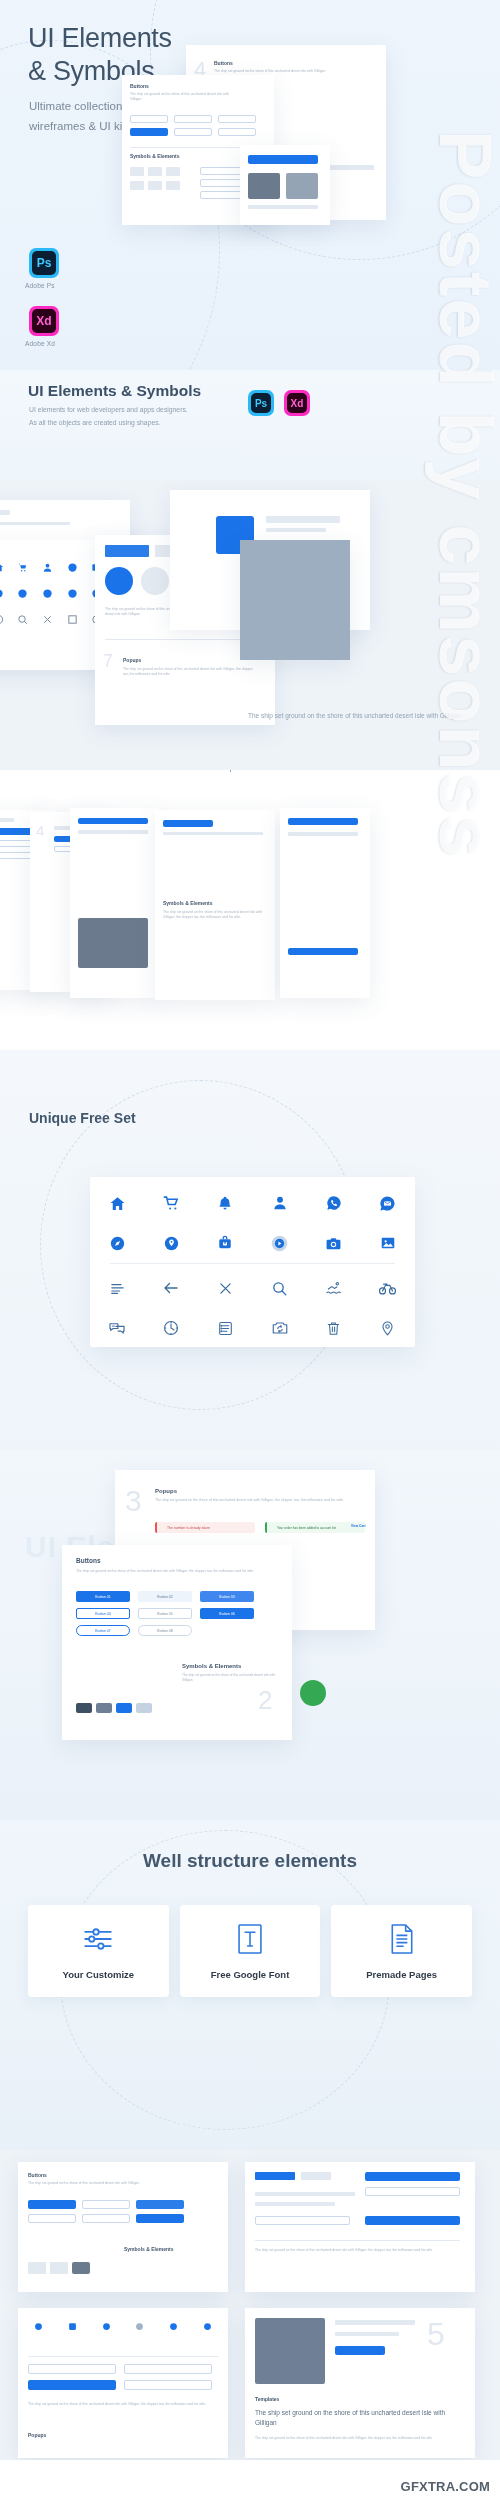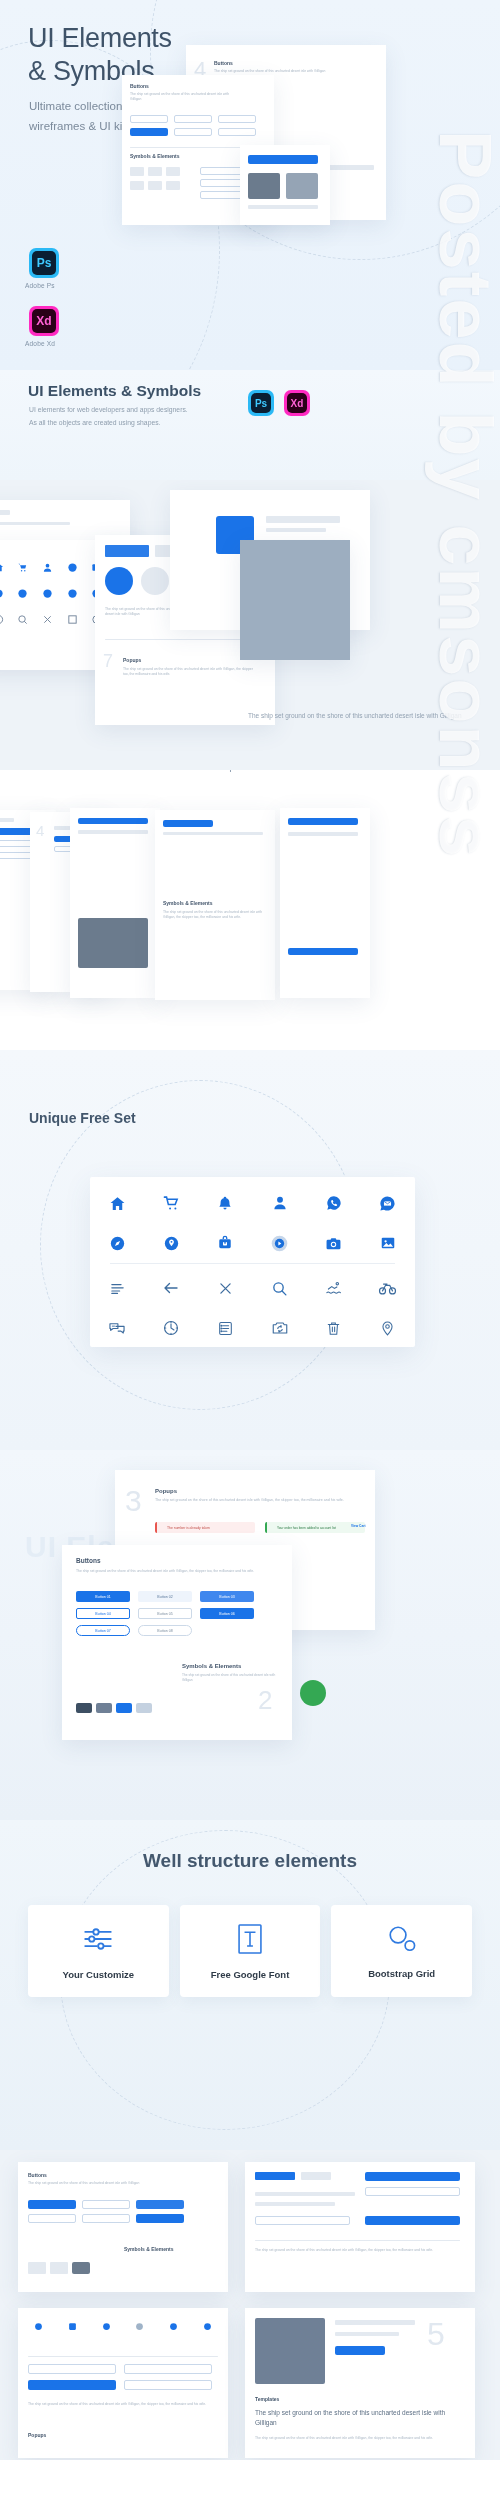--- a/index.html
+++ b/index.html
@@ -605,32 +605,33 @@
       <div class="card">
         <span>
           <svg width="30" height="34" viewBox="0 0 24 28" fill="none" stroke="#2f7ae0" stroke-width="1.3">
             <rect x="3" y="2.5" width="18" height="23" rx="0.6"></rect>
             <path d="M7.5 8.4h9M12 8.4v11.4M9.6 19.8h4.8"></path>
           </svg>
         </span>
         <span class="card-label">Free Google Font</span>
       </div>
 
-
-
-
       <div class="card">
         <span>
-          <svg width="34" height="32" viewBox="0 0 26 24" fill="none" stroke="#2f7ae0" stroke-width="1.3">
-            <circle cx="10" cy="9" r="6"></circle>
-              <circle cx="19" cy="17" r="3.6"></circle>
+          <svg width="30" height="34" viewBox="0 0 24 28" fill="none" stroke="#2f7ae0" stroke-width="1.3" stroke-linejoin="round">
+            <path d="M4 2.5h11l5 5v18H4z"></path>
+              <path d="M15 2.5v5h5"></path>
+            <path d="M7.4 11h9M7.4 14h9M7.4 17h9M7.4 20h6"></path>
           </svg>
         </span>
-        <span class="card-label">Bootstrap Grid</span>
+        <span class="card-label">Premade Pages</span>
       </div>
+
+
+
     </div>
   </div>
 
   <div class="sec" id="sec8">
     <div class="mock" style="left:18px; top:12px; width:210px; height:130px;">
       <div class="mock-ttl" style="left:10px; top:10px;">Buttons</div>
       <div class="mock-tx" style="left:10px; top:19px; width:170px;">The ship set ground on the shore of this uncharted desert isle with Gilligan</div>
       <div class="mock-blue" style="left:10px; top:38px; width:48px; height:9px;"></div>
       <div class="mock-outline" style="left:64px; top:38px; width:48px; height:9px;"></div>
       <div class="mock-blue-soft" style="left:118px; top:38px; width:48px; height:9px;"></div>
@@ -703,14 +704,17 @@
       <div class="mock-num" style="left:182px; top:8px; font-size:32px;">5</div>
       <div class="mock-line" style="left:90px; top:12px; width:80px; height:5px;"></div>
       <div class="mock-line" style="left:90px; top:24px; width:64px; height:4px;"></div>
       <div class="mock-blue" style="left:90px; top:38px; width:50px; height:9px;"></div>
       <div class="mock-ttl" style="left:10px; top:88px;">Templates</div>
       <div style="position:absolute; left:10px; top:100px; width:210px; font-size:6.5px; color:#5d6f84; line-height:1.55;">The ship set ground on the shore of this uncharted desert isle with Gilligan</div>
       <div class="mock-tx" style="left:10px; top:128px; width:210px;">The ship set ground on the shore of this uncharted desert isle with Gilligan, the skipper too, the millionaire and his wife.</div>
     </div>
   </div>
 
+  <div class="sec" id="footer">
+    <div class="gfx">GFXTRA.COM</div>
+  </div>
 
 </div>
 
 </body></html>

